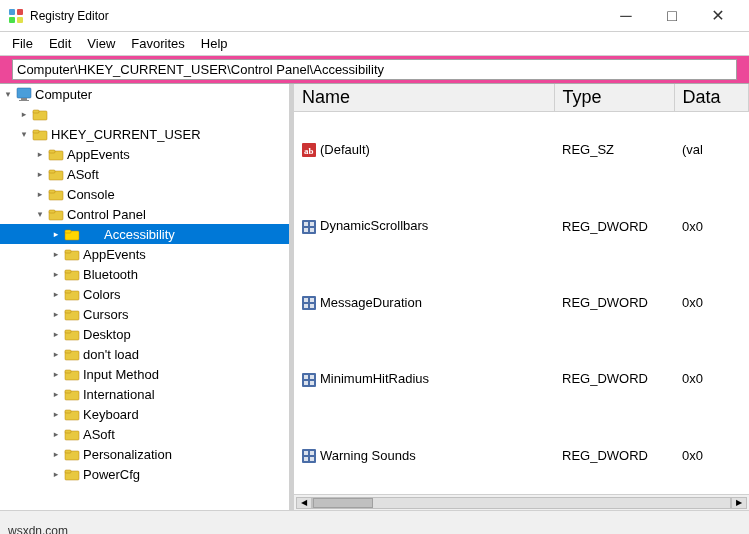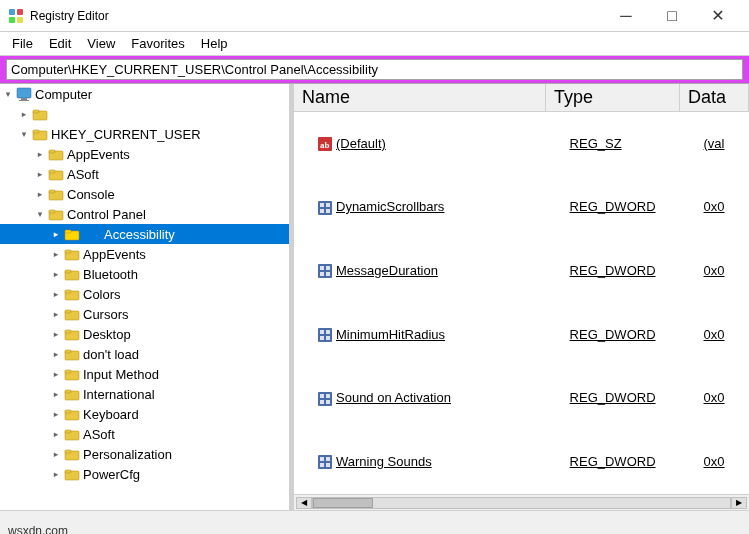--- a/index.html
+++ b/index.html
@@ -63,24 +63,24 @@
     }
     .menu-item {
       padding: 2px 8px;
       cursor: pointer;
       font-size: 13px;
       color: #000;
     }
 
     
     .address-bar {
-      background: #d946ef;
-      display: flex;
-      align-items: center;
-      padding: 3px 6px;
+      background: #ec4899;
+      display: flex;
+      align-items: center;
+      padding: 3px 12px;
       border-bottom: 1px solid #ababab;
       height: 28px;
     }
     .address-text {
       font-size: 13px;
       color: #000;
       flex: 1;
       padding: 2px 4px;
       border: 1px solid #a0a0a0;
       background: #fff;
@@ -161,26 +161,25 @@
       font-weight: normal;
       font-size: 18px;
       border-right: 1px solid #d0d0d0;
       height: 22px;
       cursor: pointer;
       user-select: none;
       background: #f0f0f0;
     }
 
     .registry-table td {
-      padding: 2px 24px;
+      padding: 2px 8px;
       font-size: 13px;
       border-bottom: 1px solid transparent;
       height: 20px;
       vertical-align: middle;
-      text-decoration: underline;
     }
 
     
     .status-bar {
       height: 40px;
       background: #f0f0f0;
       border-top: 1px solid #d0d0d0;
       display: flex;
       align-items: center;
       padding: 0 8px;
@@ -550,33 +549,20 @@
           </tr>
           <tr>
             <td><span style="display:inline-flex;align-items:center;vertical-align:middle;margin-right:4px">
                 <svg width="14" height="14" viewBox="0 0 14 14">
     <rect width="14" height="14" rx="1" fill="#4a6da7"></rect>
     <rect x="2" y="2" width="4" height="4" fill="white" opacity="0.8"></rect>
     <rect x="8" y="2" width="4" height="4" fill="white" opacity="0.8"></rect>
     <rect x="2" y="8" width="4" height="4" fill="white" opacity="0.8"></rect>
     <rect x="8" y="8" width="4" height="4" fill="white" opacity="0.8"></rect>
   </svg>
-              </span>Sound on Activation</td>
-            <td>REG_DWORD</td>
-            <td>0x0</td>
-          </tr>
-          <tr>
-            <td><span style="display:inline-flex;align-items:center;vertical-align:middle;margin-right:4px">
-                <svg width="14" height="14" viewBox="0 0 14 14">
-    <rect width="14" height="14" rx="1" fill="#4a6da7"></rect>
-    <rect x="2" y="2" width="4" height="4" fill="white" opacity="0.8"></rect>
-    <rect x="8" y="2" width="4" height="4" fill="white" opacity="0.8"></rect>
-    <rect x="2" y="8" width="4" height="4" fill="white" opacity="0.8"></rect>
-    <rect x="8" y="8" width="4" height="4" fill="white" opacity="0.8"></rect>
-  </svg>
               </span>Warning Sounds</td>
             <td>REG_DWORD</td>
             <td>0x0</td>
           </tr>
         </tbody>
     </table>
 
     <div class="h-scroll">
       <div class="scroll-arrow">◀</div>
       <div class="h-scroll-track">

